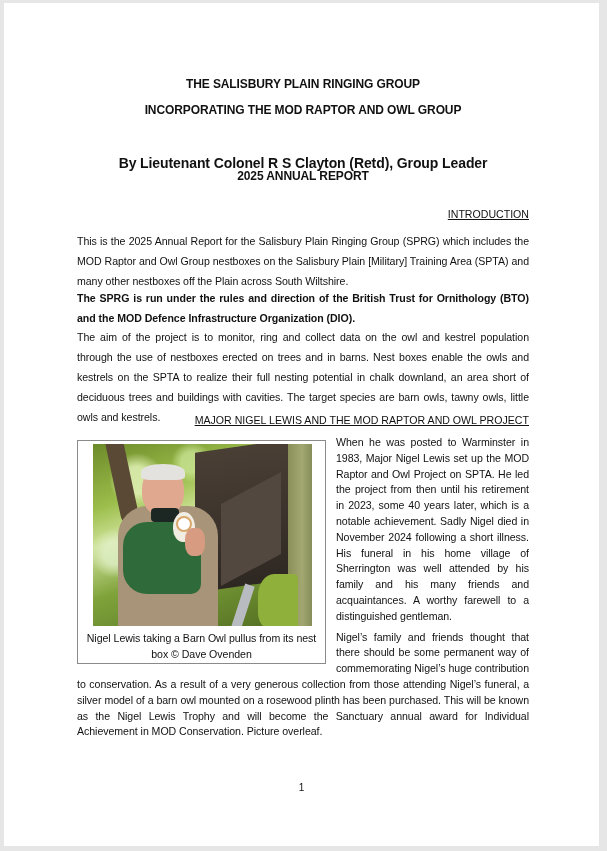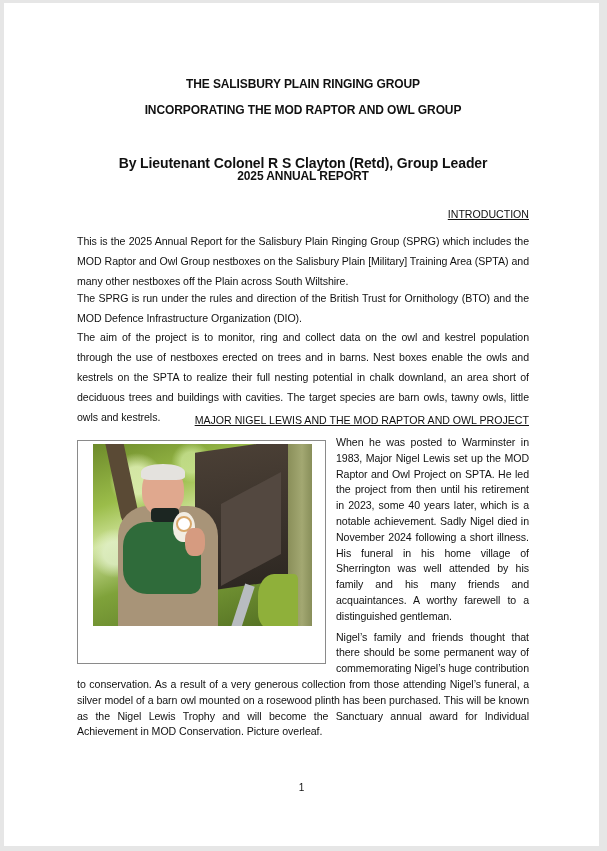--- a/index.html
+++ b/index.html
@@ -251,21 +251,21 @@
   <div class="content">
 
     <div class="title" style="top:74px;">THE SALISBURY PLAIN RINGING GROUP</div>
     <div class="title" style="top:100px;">INCORPORATING THE MOD RAPTOR AND OWL GROUP</div>
     <div class="title" style="top:126px;margin-top:40px;">2025 ANNUAL REPORT</div>
     <div class="title byline" style="top:152px;">By Lieutenant Colonel R S Clayton (Retd), Group Leader</div>
 
     <div class="heading" style="top:205px;">INTRODUCTION</div>
 
     <p class="para" style="top:228px; margin:0;">This is the 2025 Annual Report for the Salisbury Plain Ringing Group (SPRG) which includes the MOD Raptor and Owl Group nestboxes on the Salisbury Plain [Military] Training Area (SPTA) and many other nestboxes off the Plain across South Wiltshire.</p>
-    <p class="para" style="top:285px; margin:0;">The SPRG is run under the rules and direction of the British Trust for Ornithology (BTO) and the MOD Defence Infrastructure Organization (DIO).</p>
+    <p class="para" style="top:285px; margin:0;font-weight:bold;">The SPRG is run under the rules and direction of the British Trust for Ornithology (BTO) and the MOD Defence Infrastructure Organization (DIO).</p>
     <p class="para" style="top:324px; margin:0;">The aim of the project is to monitor, ring and collect data on the owl and kestrel population through the use of nestboxes erected on trees and in barns. Nest boxes enable the owls and kestrels on the SPTA to realize their full nesting potential in chalk downland, an area short of deciduous trees and buildings with cavities. The target species are barn owls, tawny owls, little owls and kestrels.</p>
 
     <div class="heading" style="top:411px;">MAJOR NIGEL LEWIS AND THE MOD RAPTOR AND OWL PROJECT</div>
 
     <div class="float-section">
       <div class="figure">
         <div class="photo">
           <div class="leaves"></div>
           <div class="branch"></div>
           <div class="box"></div>
@@ -275,20 +275,21 @@
           <div class="ladder"></div>
           <div class="vest"></div>
           <div class="sleeve"></div>
           <div class="head"></div>
           <div class="hair"></div>
           <div class="collar"></div>
           <div class="owl"></div>
           <div class="owl-face"></div>
           <div class="hand"></div>
         </div>
+        <div class="caption">Nigel Lewis taking a Barn Owl pullus from its nest box © Dave Ovenden</div>
       </div>
       <p style="margin:0 0 5px 0;">When he was posted to Warminster in 1983, Major Nigel Lewis set up the MOD Raptor and Owl Project on SPTA. He led the project from then until his retirement in 2023, some 40 years later, which is a notable achievement. Sadly Nigel died in November 2024 following a short illness. His funeral in his home village of Sherrington was well attended by his family and his many friends and acquaintances. A worthy farewell to a distinguished gentleman.</p>
       <p style="margin:0;">Nigel’s family and friends thought that there should be some permanent way of commemorating Nigel’s huge contribution to conservation. As a result of a very generous collection from those attending Nigel’s funeral, a silver model of a barn owl mounted on a rosewood plinth has been purchased. This will be known as the Nigel Lewis Trophy and will become the Sanctuary annual award for Individual Achievement in MOD Conservation. Picture overleaf.</p>
     </div>
 
   </div>
 
   <div class="page-number">1</div>
 </div>
 

